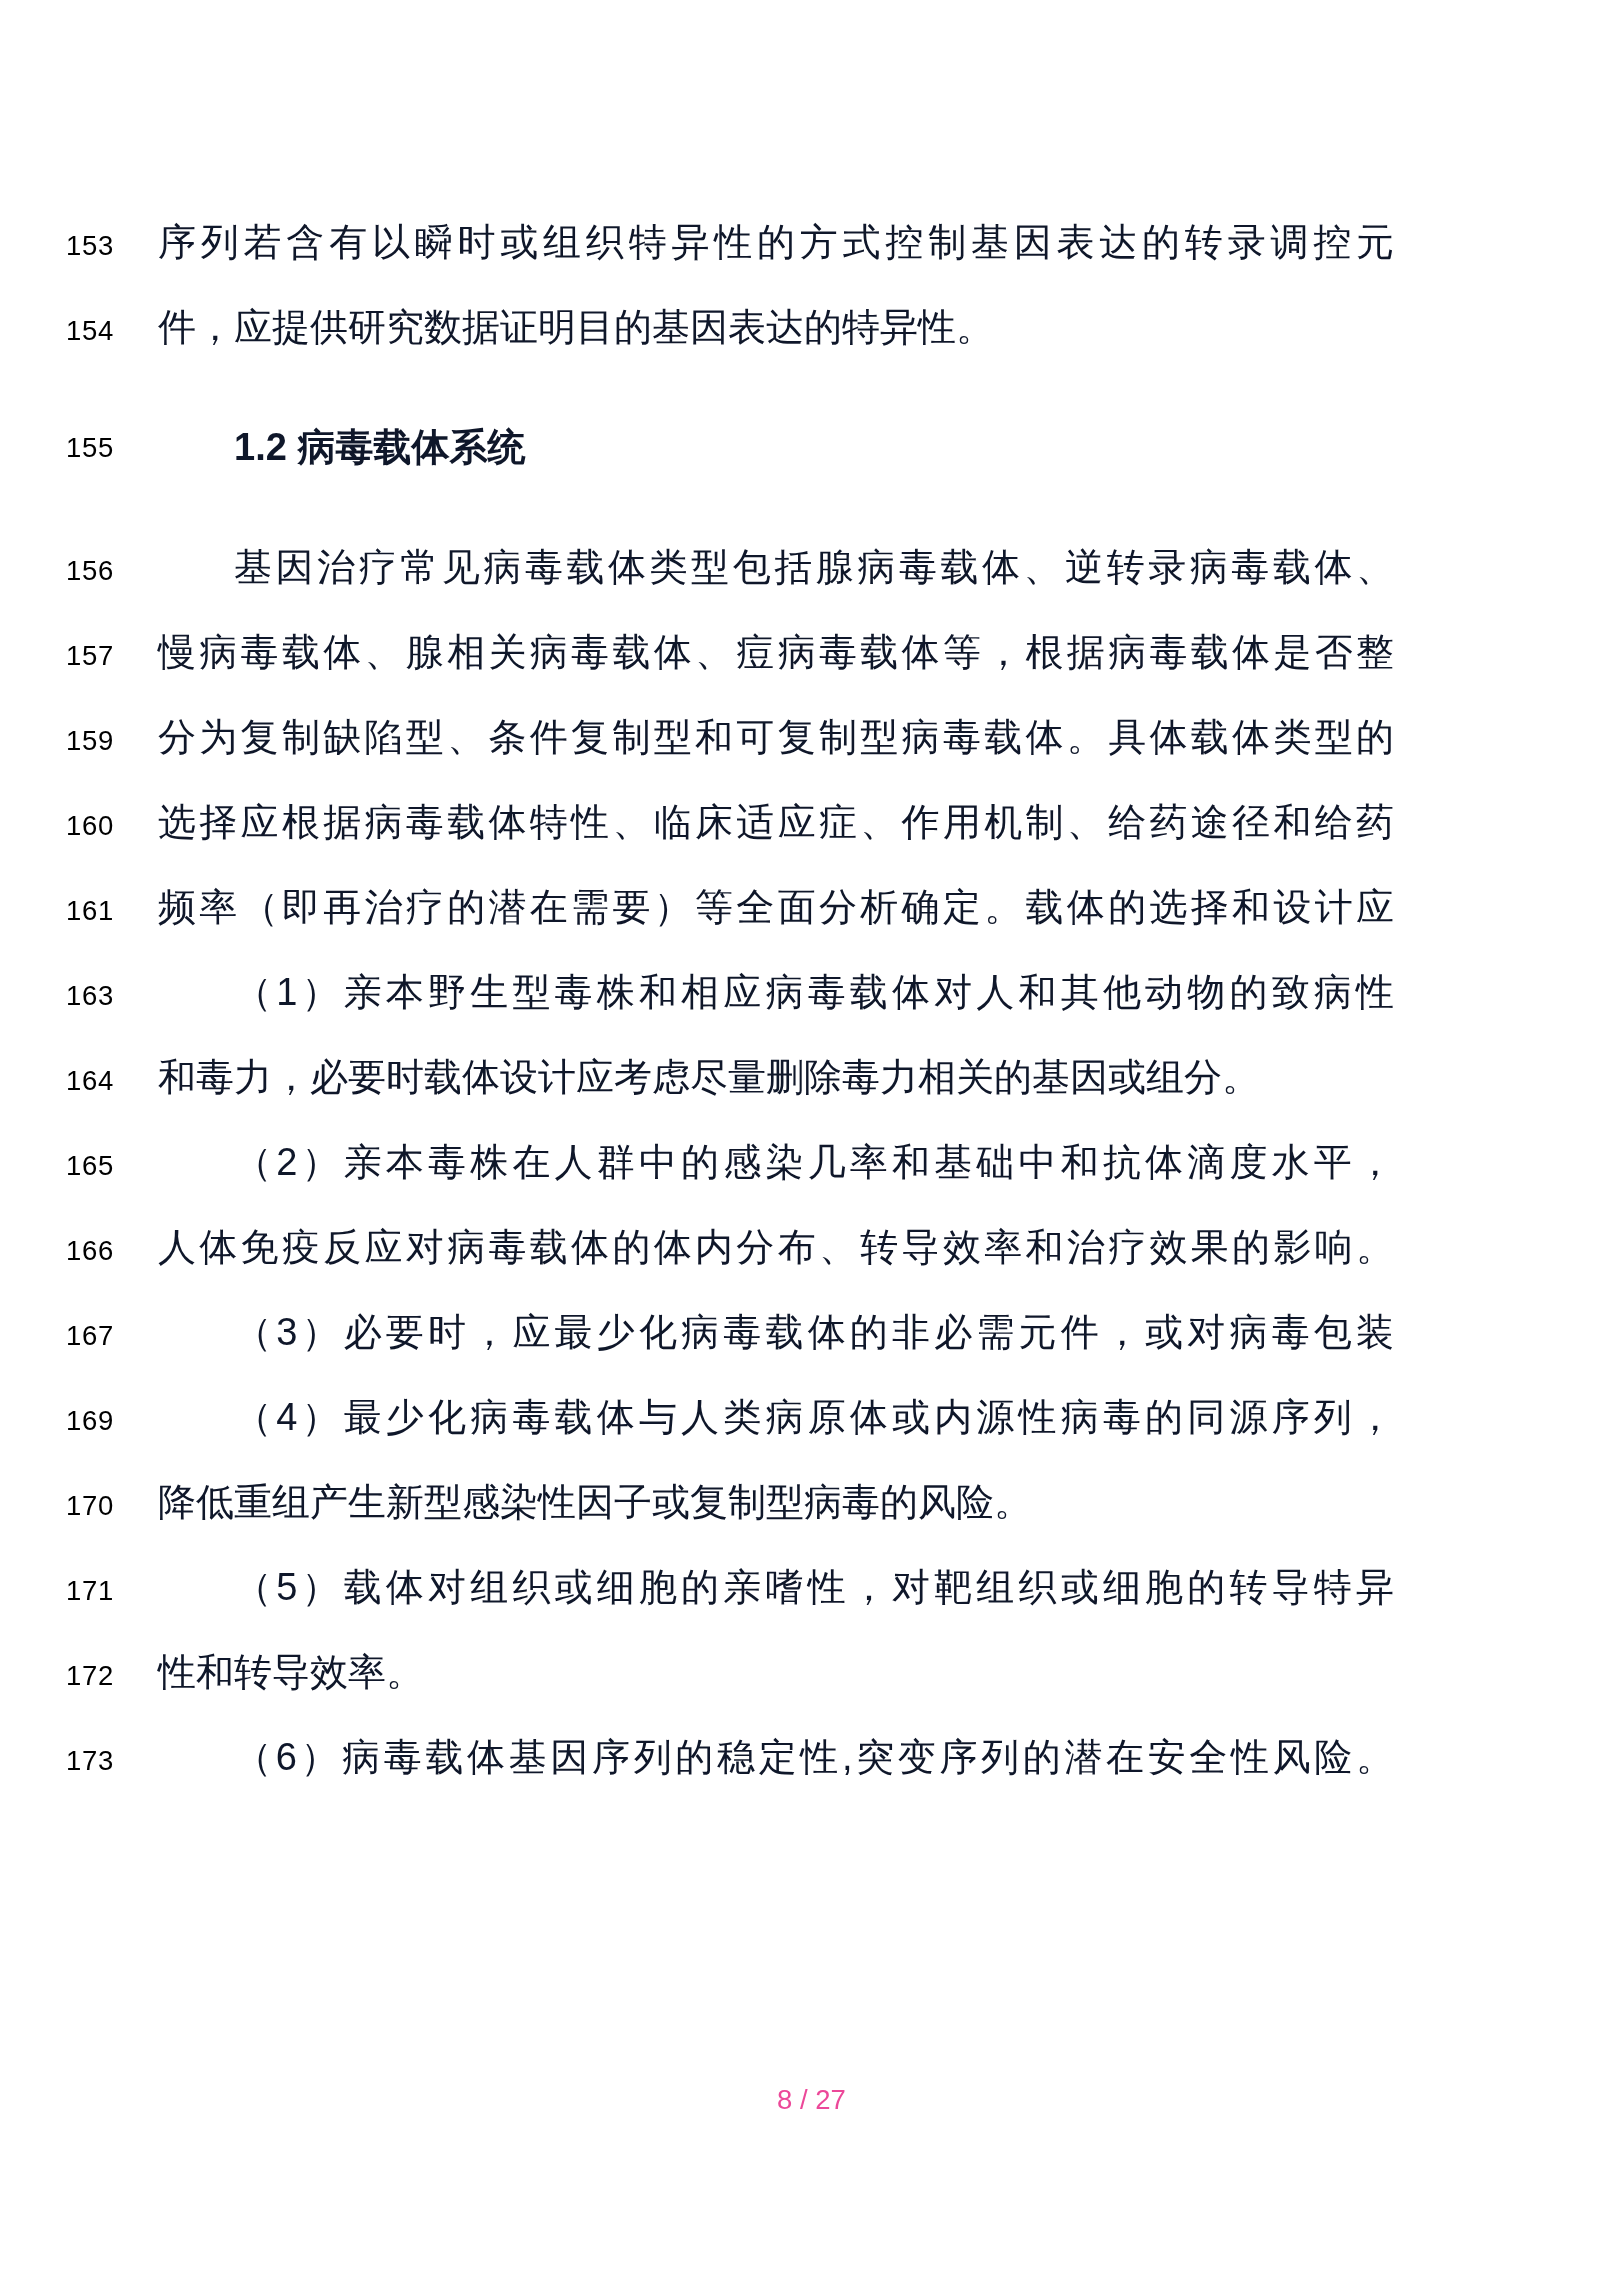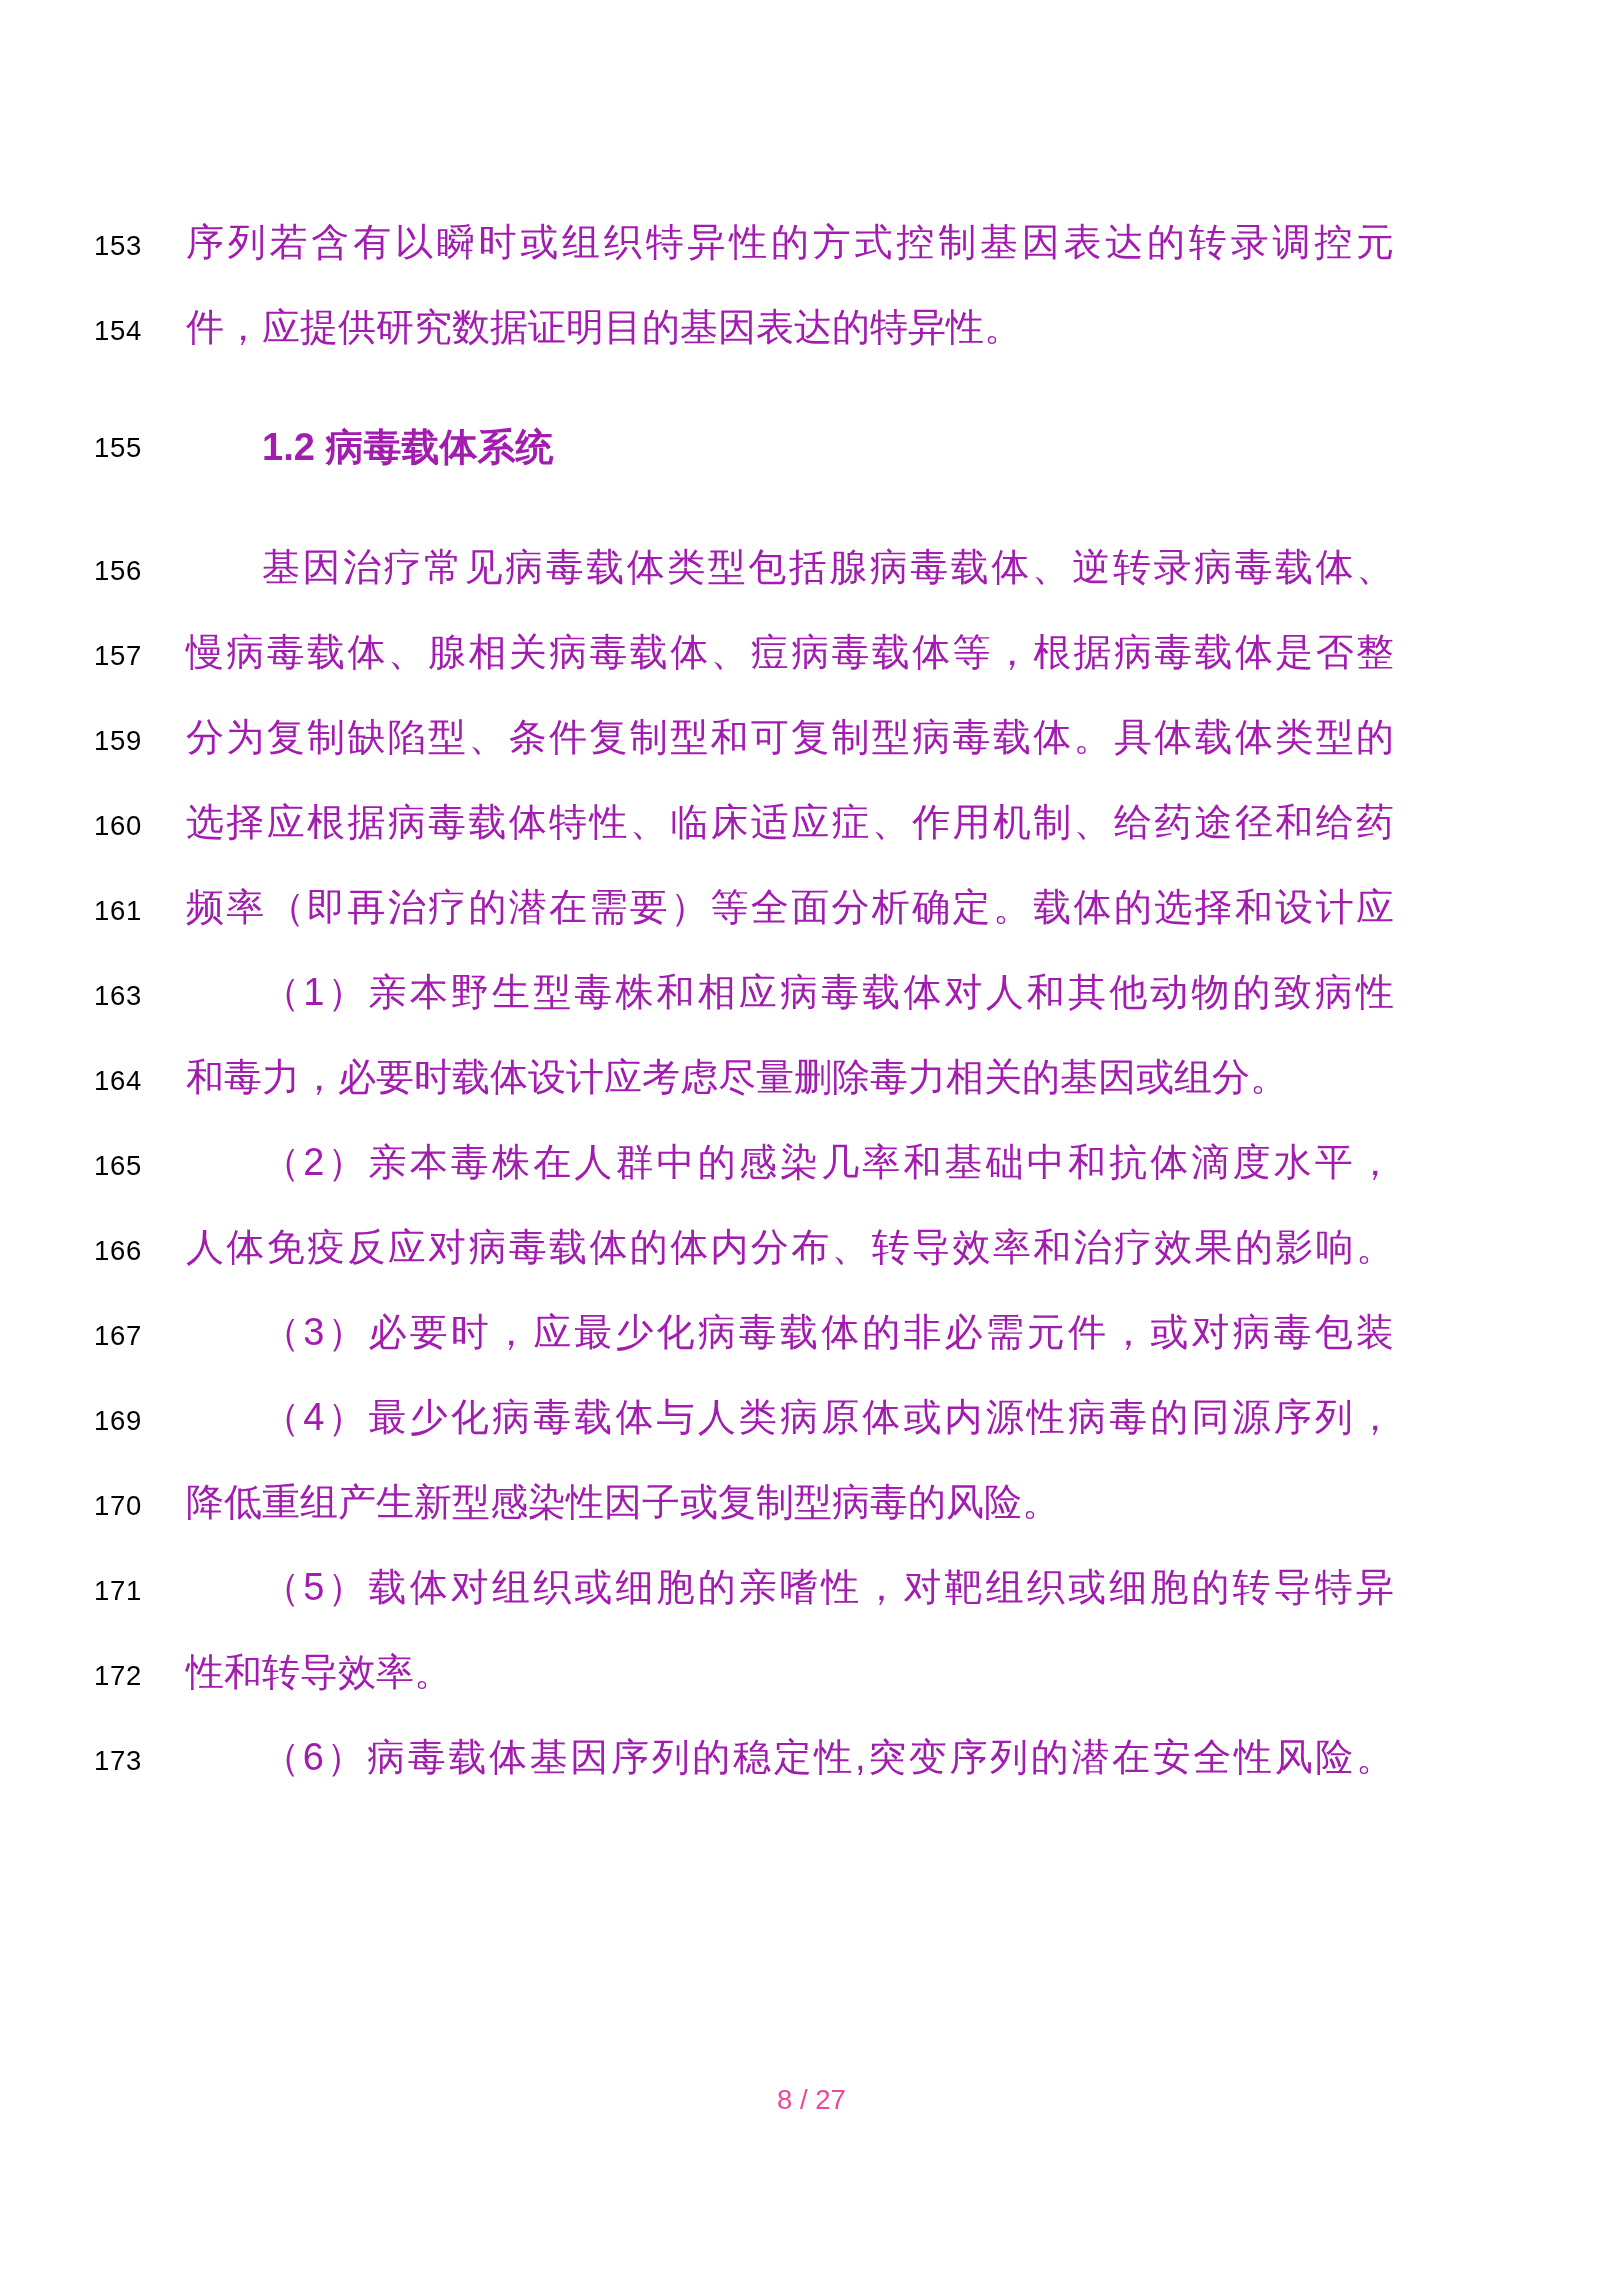--- a/index.html
+++ b/index.html
@@ -1,27 +1,27 @@
 <!DOCTYPE html>
 <html style="font-size:10.5px"><head>
 <meta charset="utf-8">
 <style>
   html,body{margin:0;padding:0;background:#ffffff;}
   .page{
     width:1623px;height:2295px;background:#ffffff;position:relative;
     font-family:"Liberation Sans",sans-serif;color:#000;overflow:hidden;
   }
-  .content{padding:200px 229px 0 94px;}
+  .content{padding:200px 229px 0 66px;}
   .line{display:flex;align-items:baseline;height:85px;}
   .lineno{
     flex:0 0 92px;width:92px;font-size:27.5px;line-height:85px;
     color:#000;letter-spacing:0.7px;
   }
   .linetext{
-    flex:1;font-size:38px;line-height:85px;color:#a21caf;
+    flex:1;font-size:38px;line-height:85px;color:#0f172a;
     text-align:left;
   }
   .fill .linetext{text-align:justify;text-align-last:justify;}
   .indent .linetext{text-indent:76px;}
   .heading{margin:35px 0;align-items:center;}
   .heading .linetext{font-weight:700;text-indent:76px;}
   .footer{
     position:absolute;top:2084px;left:0;width:1623px;
     text-align:center;font-size:27.5px;color:#ec4899;
   }

